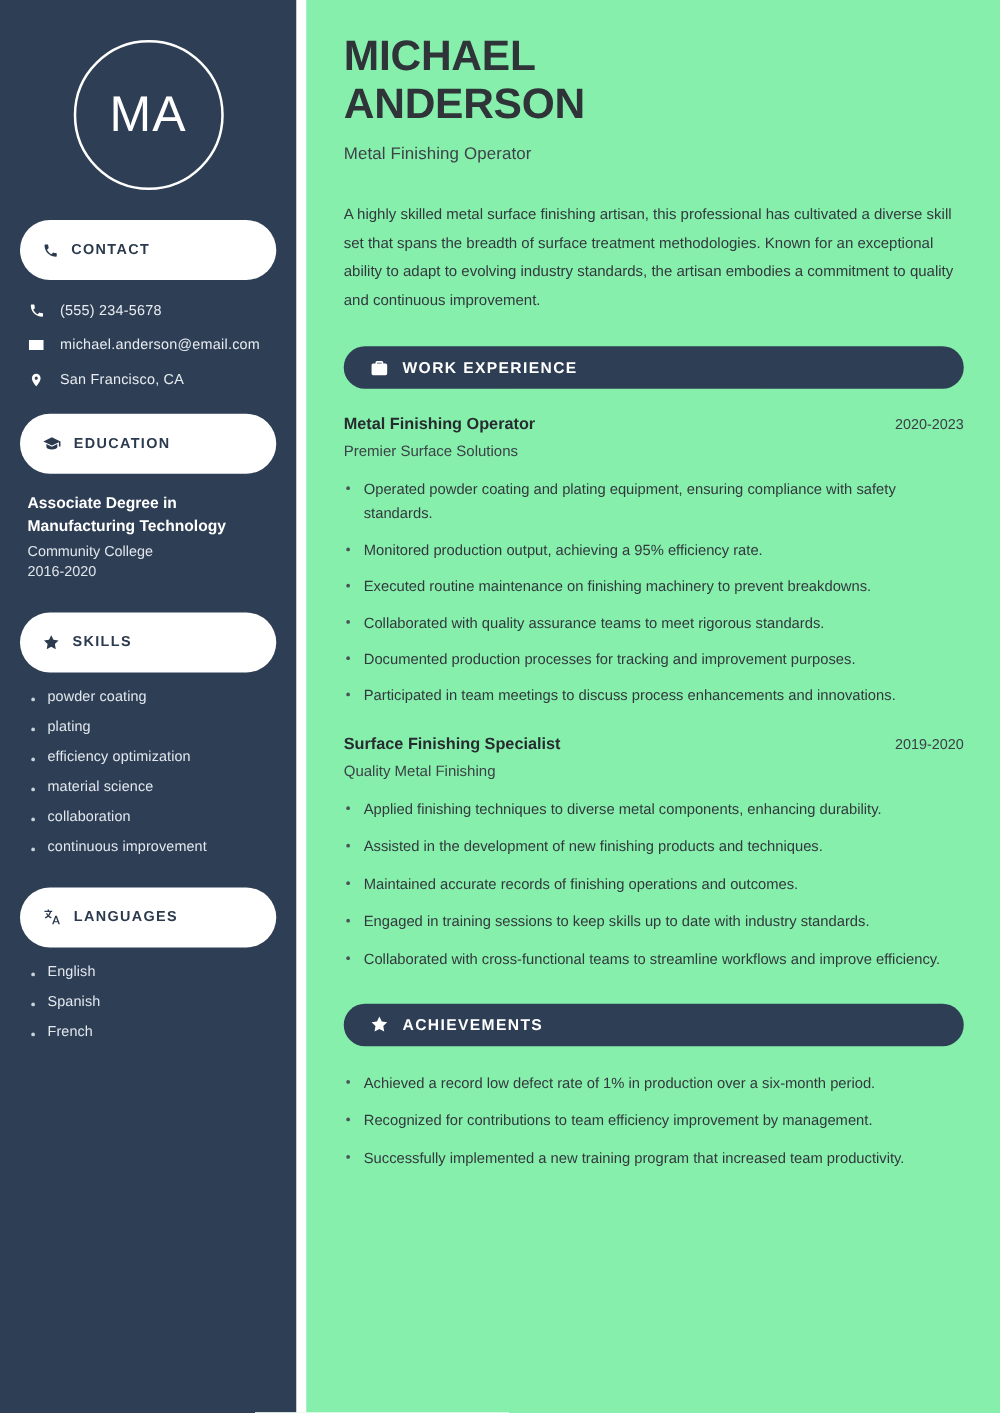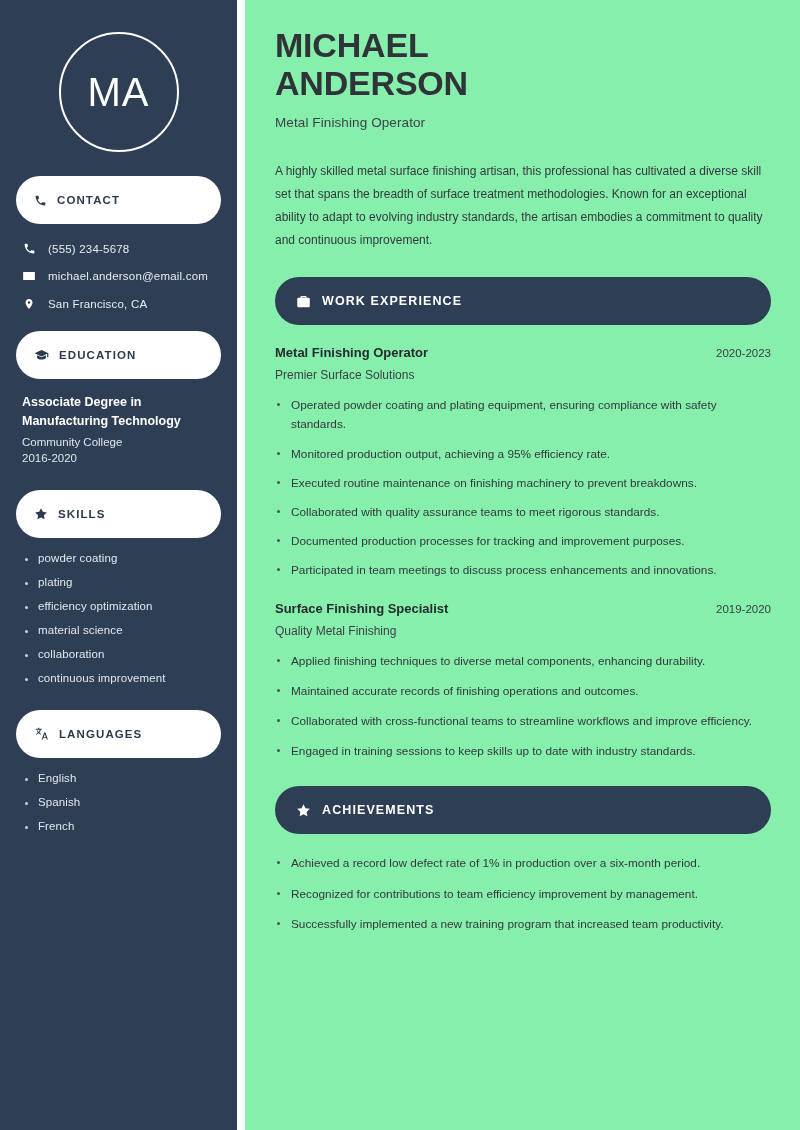--- a/index.html
+++ b/index.html
@@ -137,21 +137,21 @@
     font-size: 12px;
     line-height: 1.92;
     color: #33393e;
     margin-top: 30px;
     max-width: 500px;
   }
 
   .sec-pill {
     background: #2e3e54;
     border-radius: 999px;
-    height: 48px;
+    height: 34px;
     display: flex;
     align-items: center;
     gap: 11px;
     padding: 0 21px;
     margin-top: 25px;
     margin-bottom: 20px;
   }
   .sec-pill .sec-label {
     color: #ffffff;
     font-size: 12.5px;
@@ -330,23 +330,24 @@
     </div>
 
     <div class="job">
       <div class="job-head">
         <span class="job-role">Surface Finishing Specialist</span>
         <span class="job-dates">2019-2020</span>
       </div>
       <div class="job-company">Quality Metal Finishing</div>
       <ul class="bullets tight">
         <li>Applied finishing techniques to diverse metal components, enhancing durability.</li>
+        <li>Assisted in the development of new finishing products and techniques.</li>
         <li>Maintained accurate records of finishing operations and outcomes.</li>
+        <li>Engaged in training sessions to keep skills up to date with industry standards.</li>
         <li>Collaborated with cross-functional teams to streamline workflows and improve efficiency.</li>
-        <li>Engaged in training sessions to keep skills up to date with industry standards.</li>
       </ul>
     </div>
 
     <div class="sec-pill">
       <span class="icn">
         <svg width="15" height="15" viewBox="0 0 24 24" fill="currentColor">
           <path d="M12 2l3.1 6.3 6.9 1-5 4.9 1.2 6.9L12 17.8 5.8 21.1 7 14.2 2 9.3l6.9-1L12 2z"></path>
         </svg>
       </span>
       <span class="sec-label">ACHIEVEMENTS</span>

